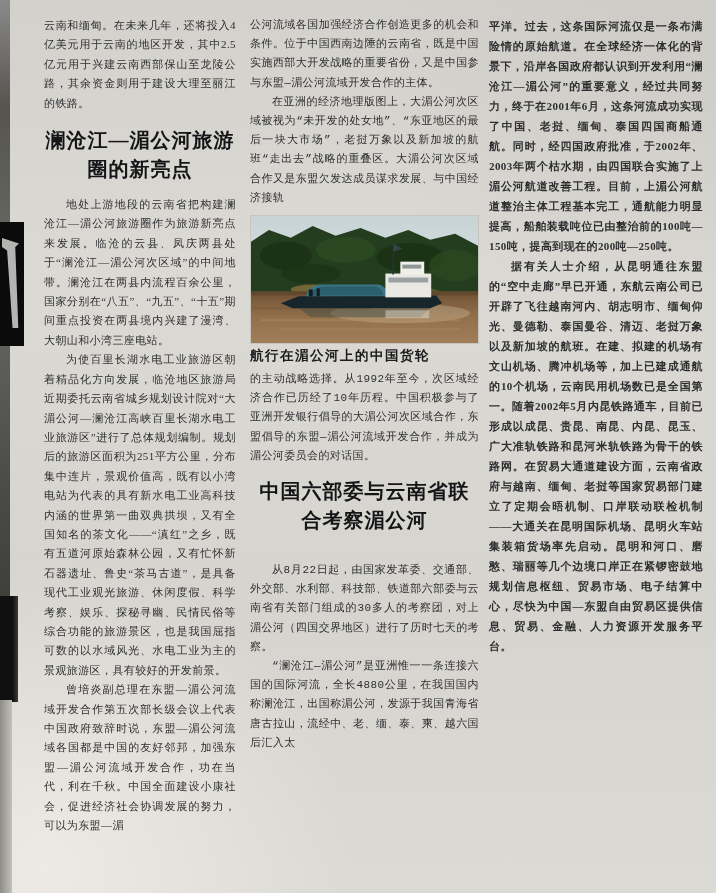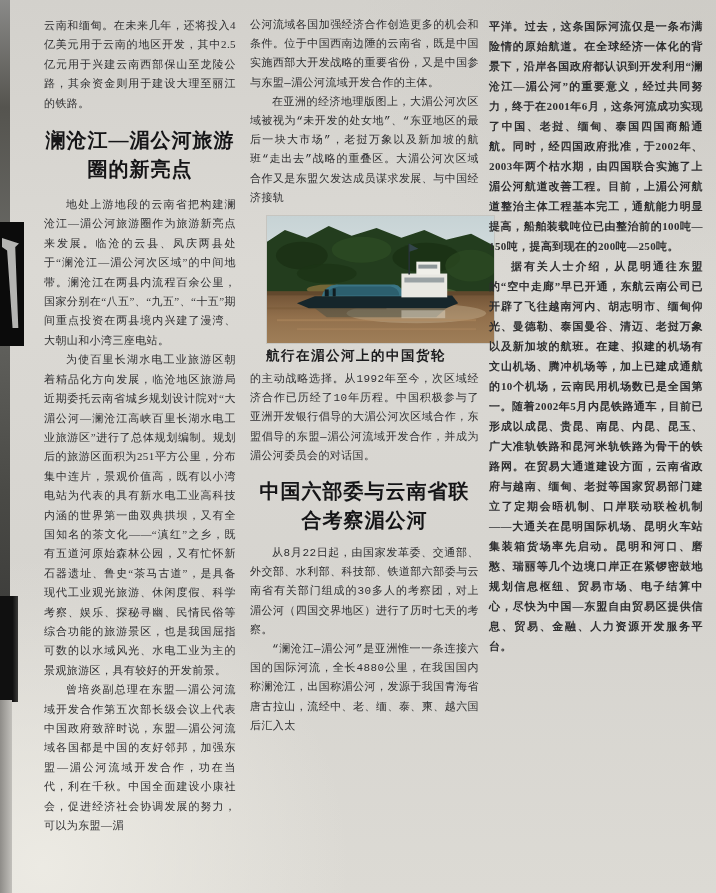--- a/index.html
+++ b/index.html
@@ -26,23 +26,23 @@
   .col-left{left:44px;width:192px;}
   .col-mid{left:250px;width:229px;}
   .col-right{left:489px;width:214px;}
   .col p{margin:0;font-size:11px;letter-spacing:.4px;color:#2e2e30;}
   .col-left p{line-height:19.4px;}
   .col-mid p{line-height:19.2px;font-family:Liberation Mono, monospace;}
   .col-right p{line-height:20px;font-weight:bold;}
   .indent{text-indent:2em;}
   h2{font-size:20px;line-height:29px;font-weight:700;color:#151517;
      letter-spacing:1px;margin:13px 0 11px;text-align:center;}
-  .col-mid h2{margin:11px 0 9px;}
+  .col-mid h2{margin:11px 0 26px;}
   
-  figure{margin:7px 16px 2px;width:272px;}
+  figure{margin:7px 0 2px;width:272px;}
   .photo-frame{width:227px;height:127px;border:1px solid #c6c5c0;display:block;}
   figcaption{font-weight:700;font-size:13.5px;letter-spacing:1.5px;color:#1c1c1e;
      margin:3px 0 5px;text-align:left;}
 </style>
 </head>
 <body>
 
 <div class="page">
 
   <div class="edge-base"></div>

